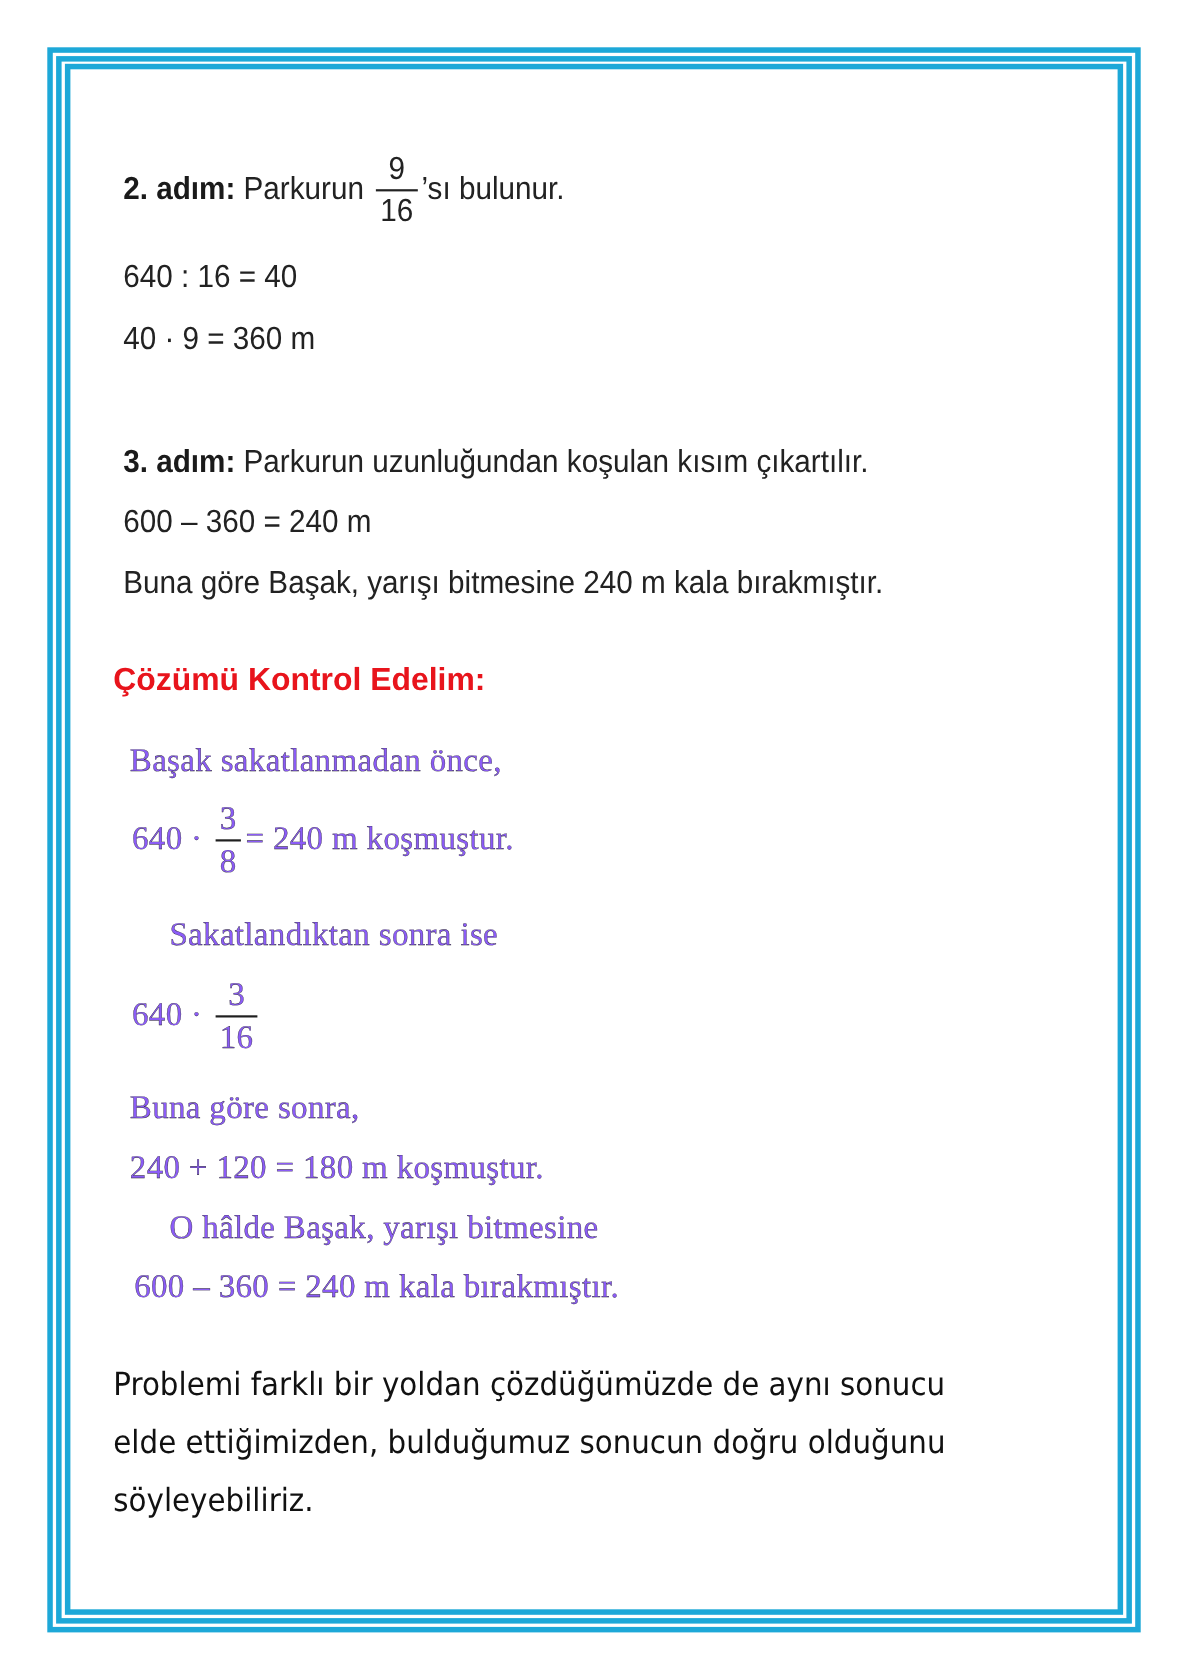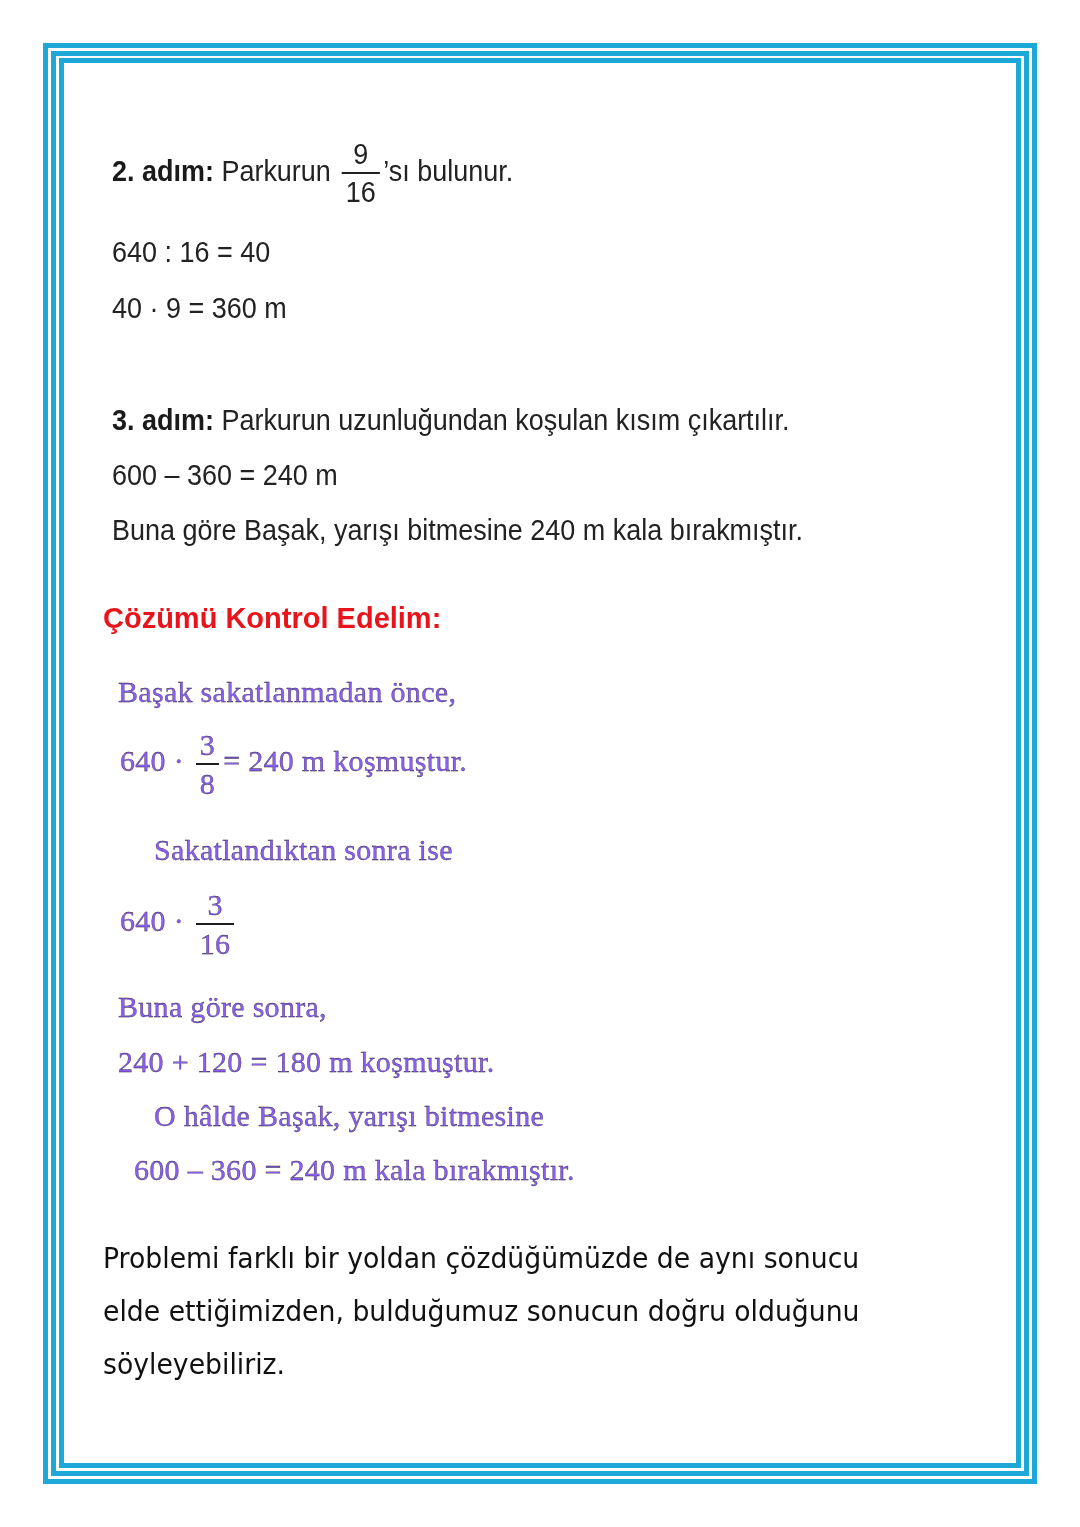--- a/index.html
+++ b/index.html
@@ -132,15 +132,15 @@
   <span class="frac">
     <span class="num">3</span>
     <span class="bar"></span>
     <span class="den">16</span>
   </span>
 </div>
 
 <div class="line s2" style="left:118px; top:990px;">Buna göre sonra,</div>
 <div class="line s2" style="left:118px; top:1045px;">240 + 120 = 180 m koşmuştur.</div>
 <div class="line s2" style="left:118px; top:1099px;margin-left:36px;">O hâlde Başak, yarışı bitmesine</div>
-<div class="line s2" style="left:134px; top:1153px;">600 – 360 = 240 m kala bırakmıştır.</div>
+<div class="line s2" style="left:122px; top:1153px;">600 – 360 = 240 m kala bırakmıştır.</div>
 
 <div class="closing">Problemi farklı bir yoldan çözdüğümüzde de aynı sonucu elde ettiğimizden, bulduğumuz sonucun doğru olduğunu söyleyebiliriz.</div>
 
 </body></html>

